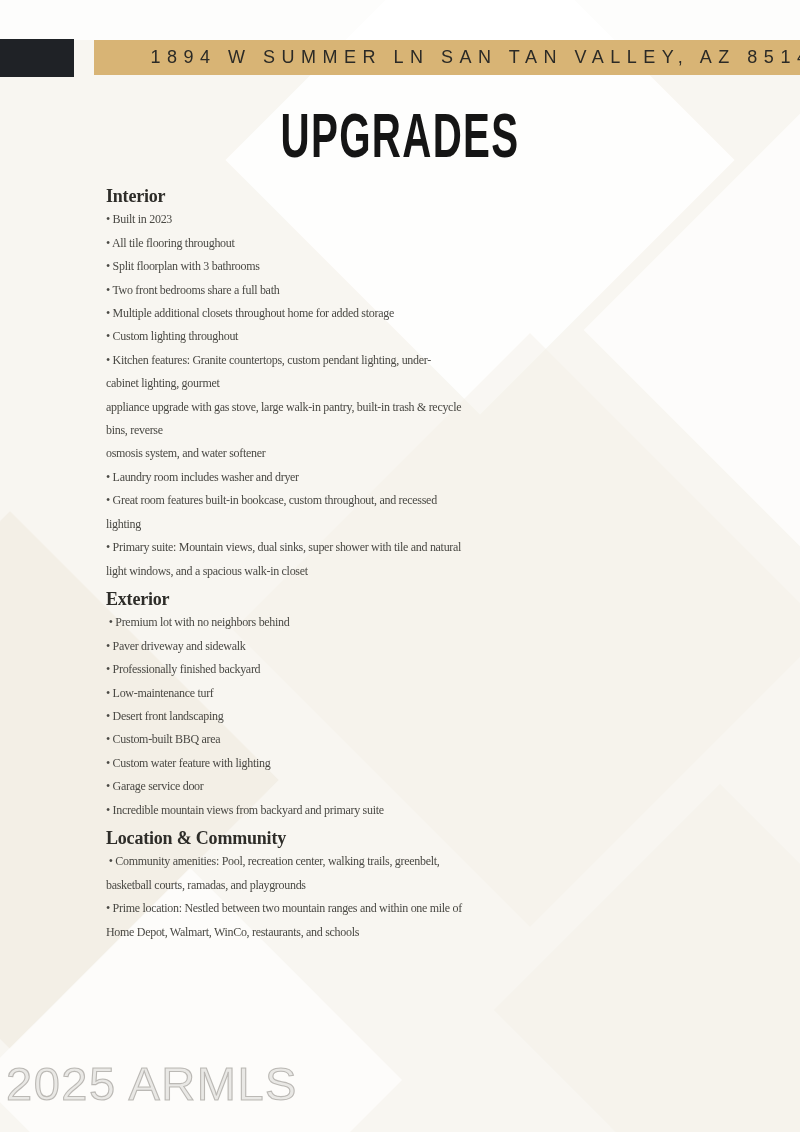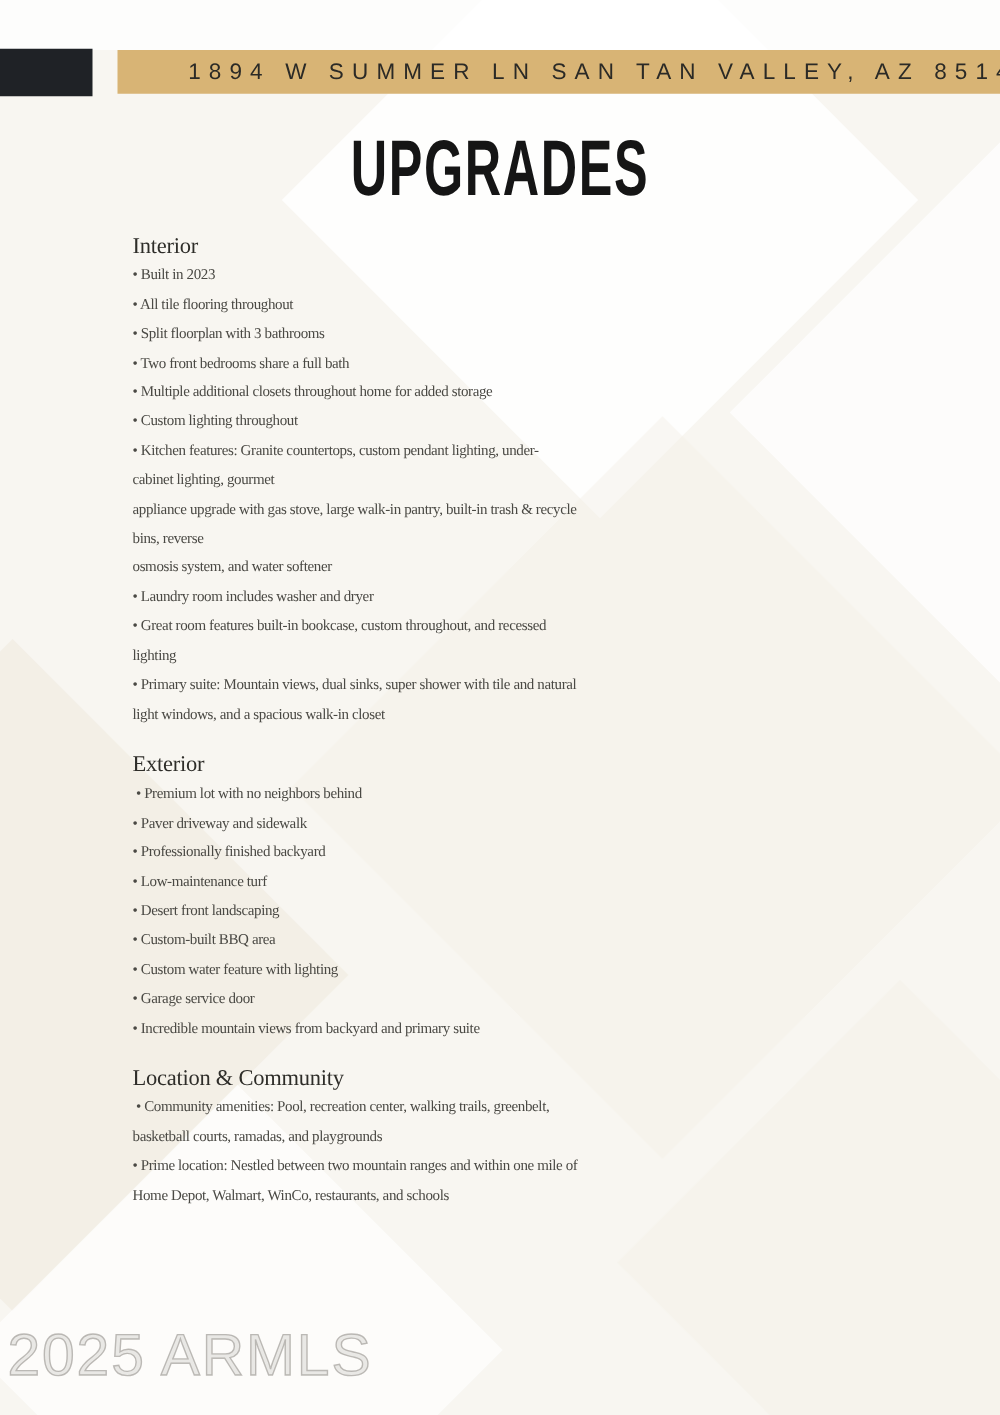--- a/index.html
+++ b/index.html
@@ -72,24 +72,24 @@
     transform: scaleX(0.64);
     transform-origin: 50% 50%;
     white-space: nowrap;
   }
 
   .content {
     position: absolute;
     left: 106px; top: 185px;
     width: 660px;
   }
-  .section + .section { margin-top: 17px; }
+  .section + .section { margin-top: 5px; }
   .section-heading {
     font-size: 18px;
-    font-weight: normal;
+    font-weight: bold;
     line-height: 23.4px;
     color: #2e2d29;
     letter-spacing: -0.2px;
     white-space: pre;
   }
   .line {
     font-size: 12px;
     line-height: 23.4px;
     color: #4a4944;
     letter-spacing: -0.3px;

